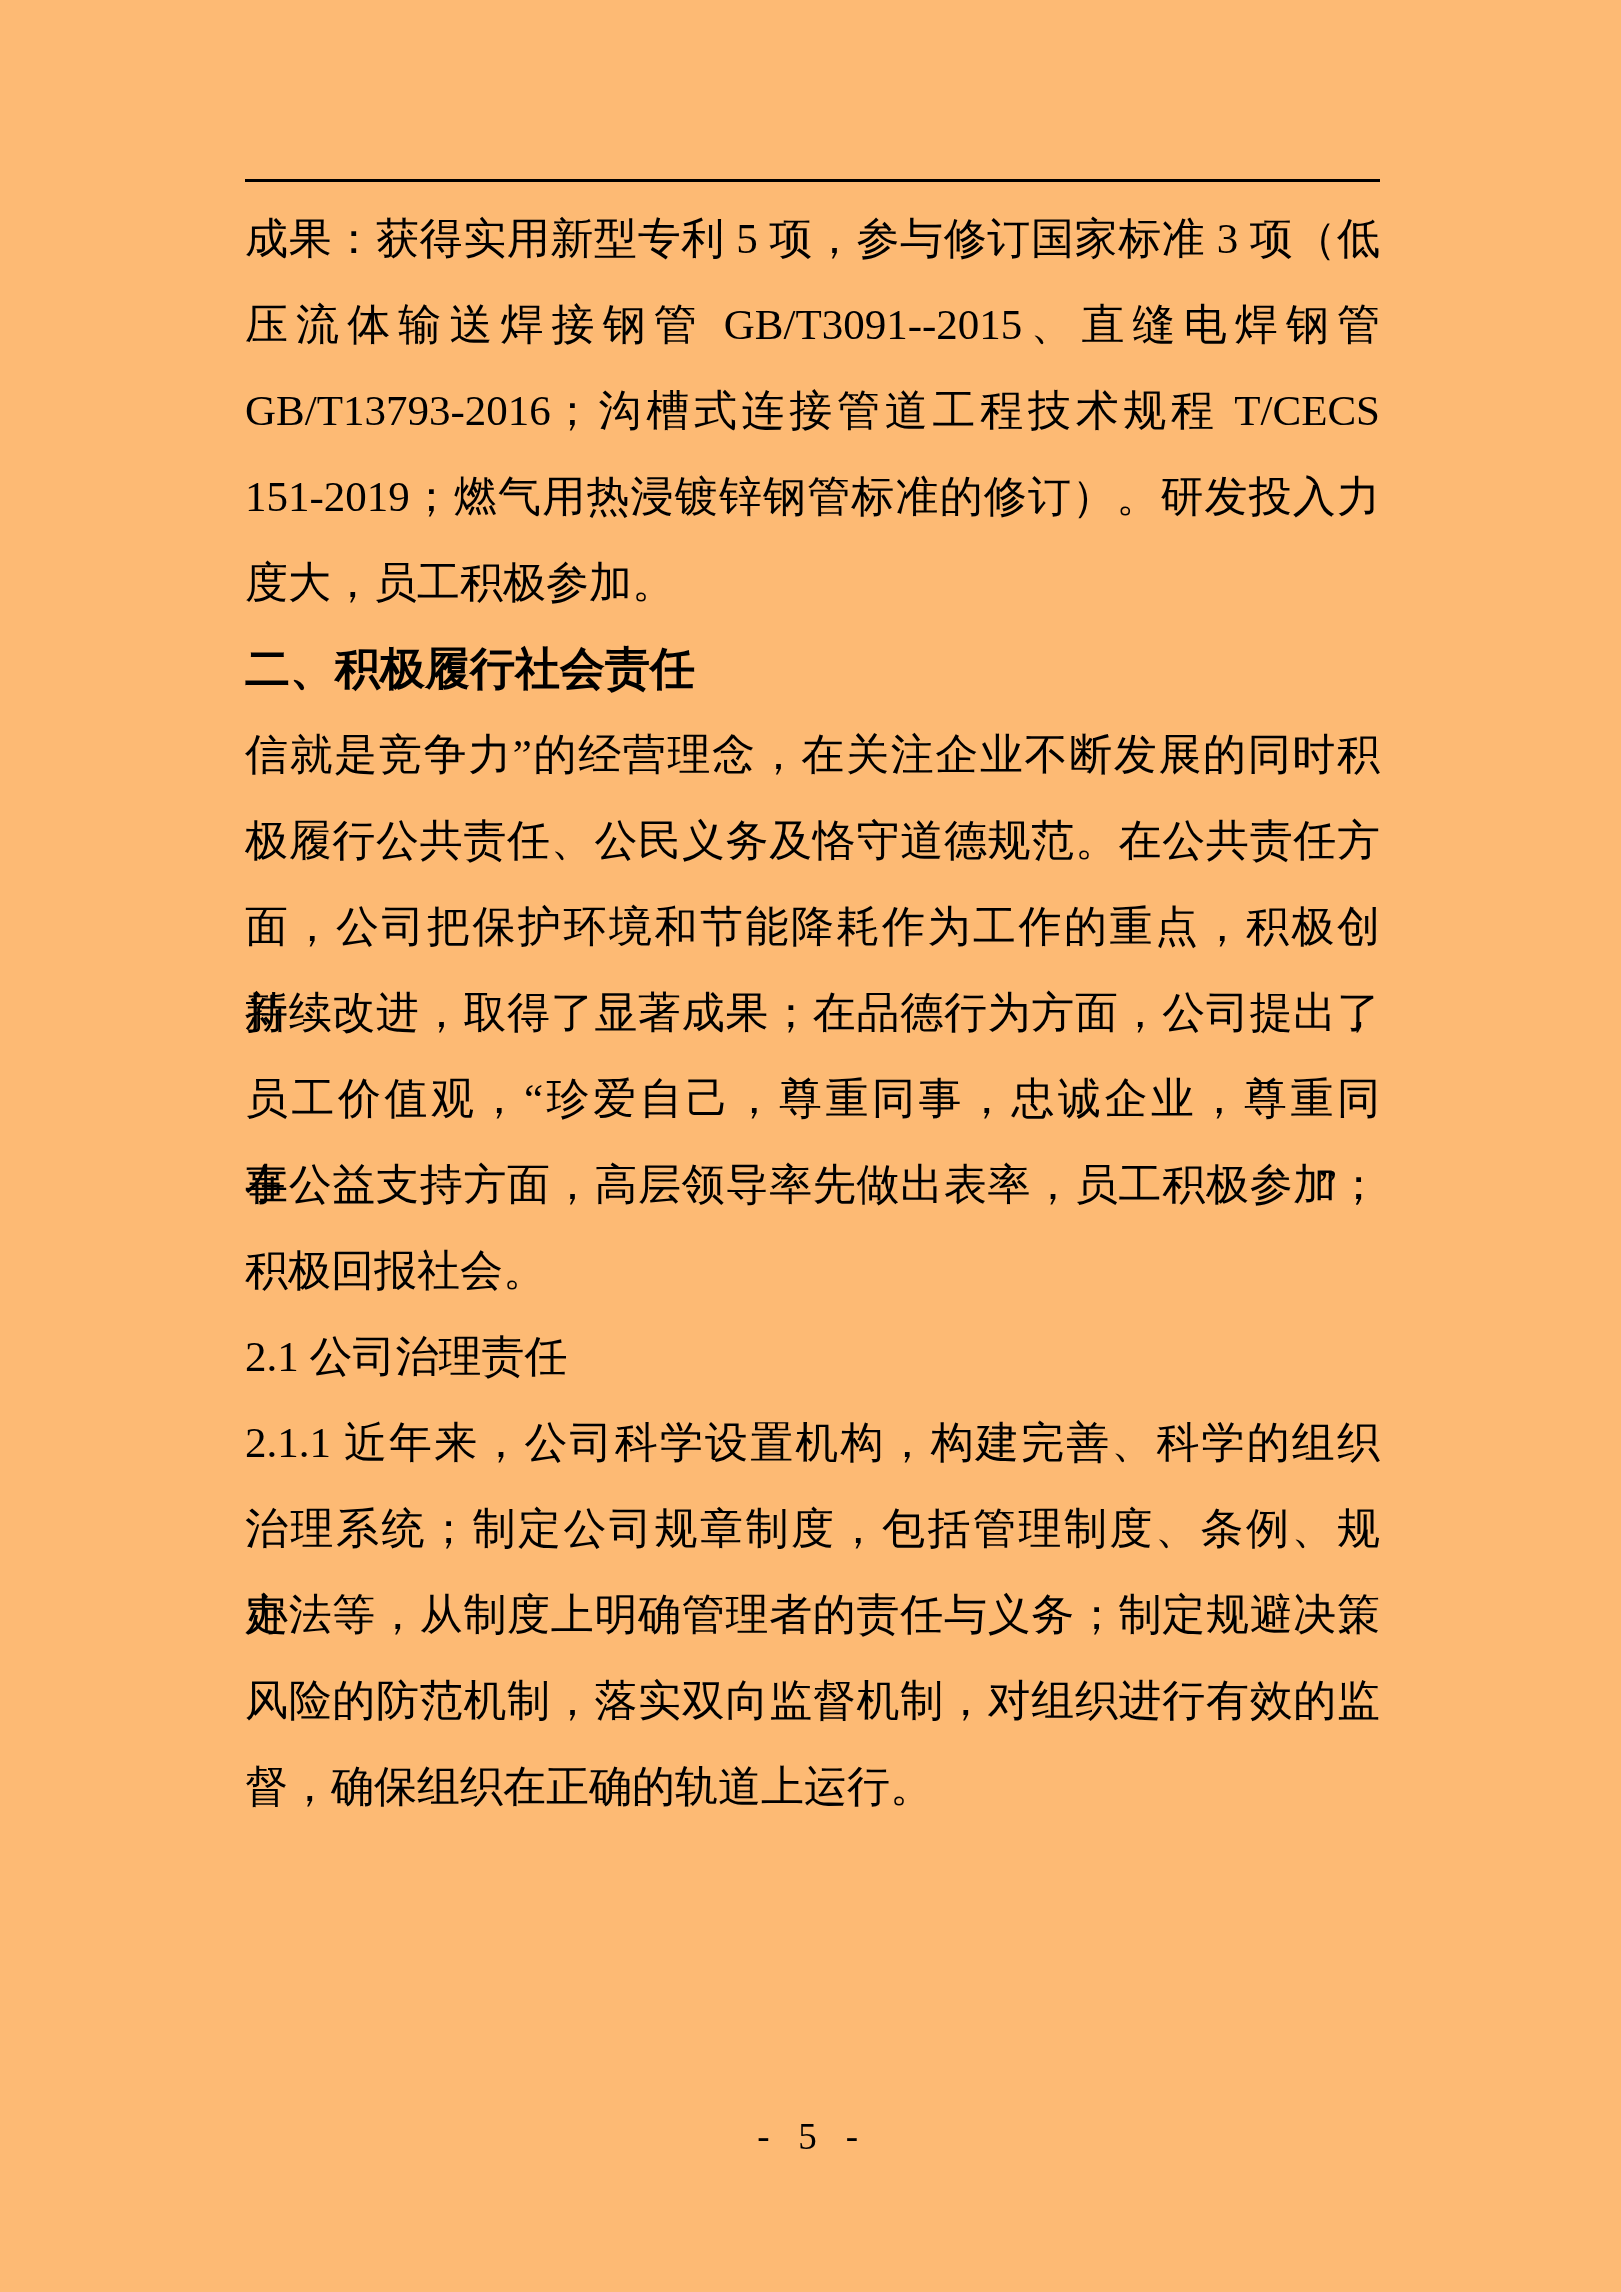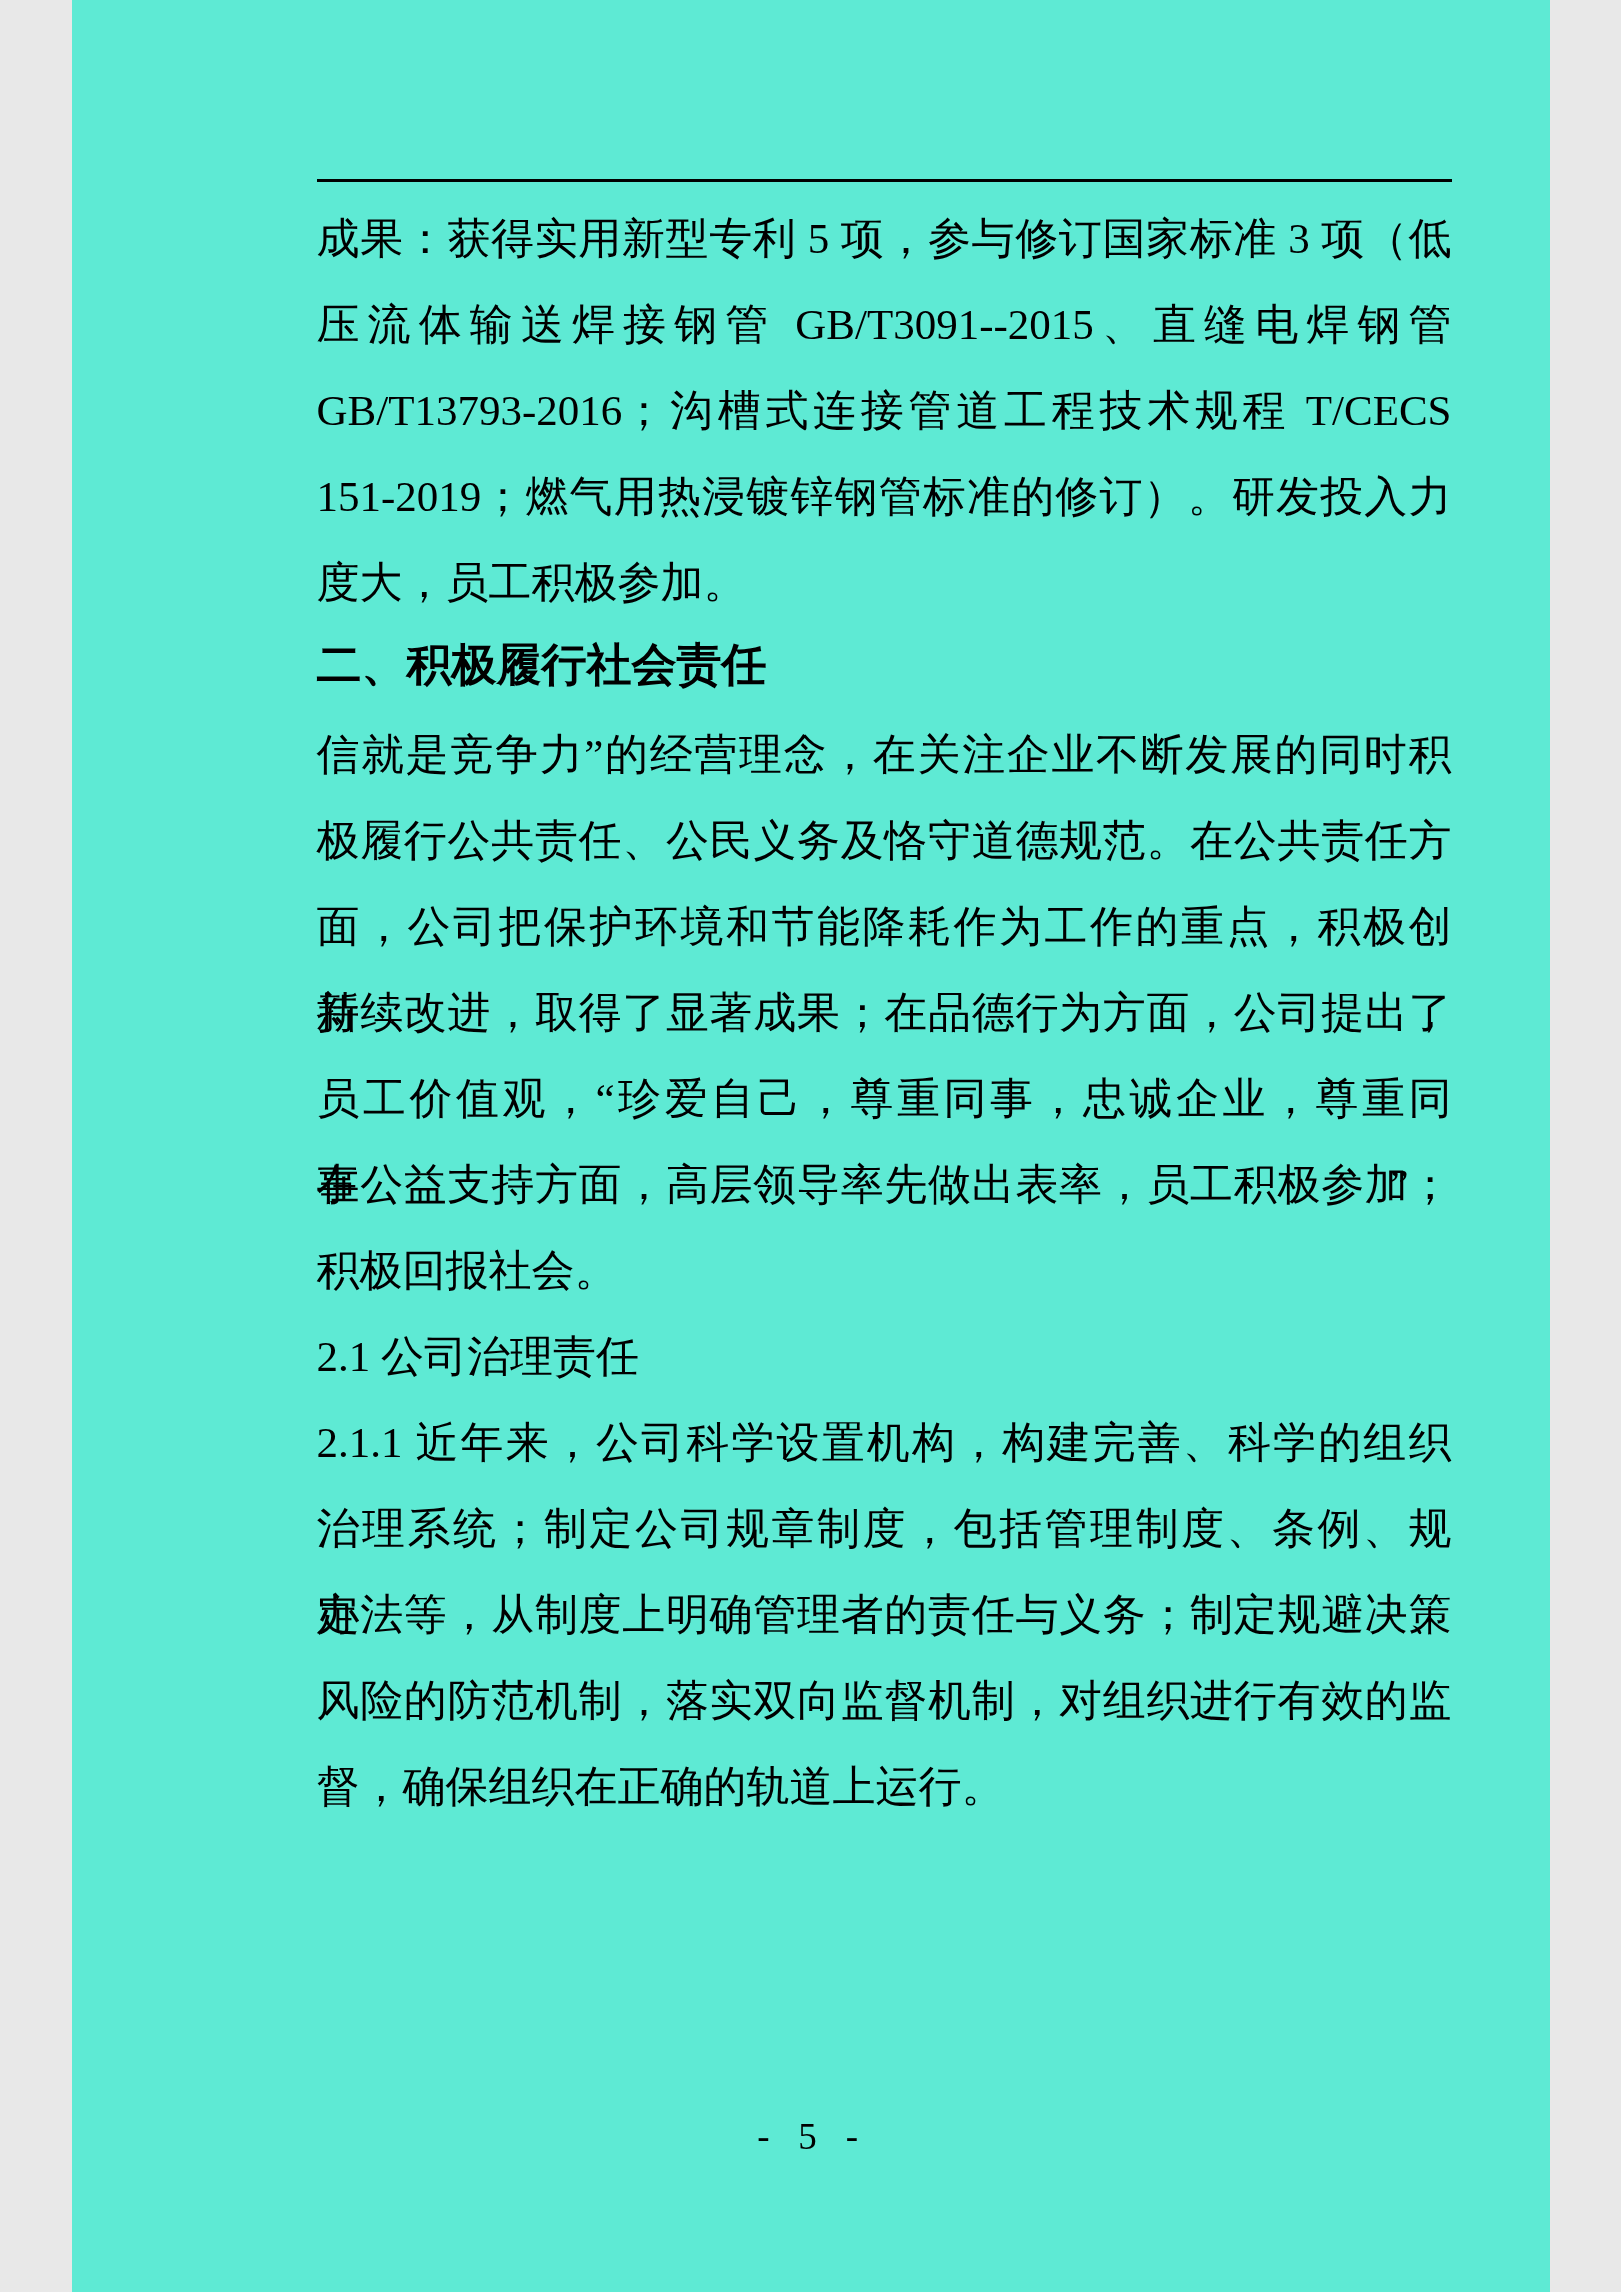--- a/index.html
+++ b/index.html
@@ -1,21 +1,21 @@
 <!DOCTYPE html>
 <html><head>
 <meta charset="utf-8">
 <style>
   html, body { margin: 0; padding: 0; background: #e8e8e8; }
   .page {
     position: relative;
-    width: 1478px;
+    width: 1621px;
     height: 2293px;
     margin: 0 auto;
-    background: #5eead4;
+    background: #fdba74;
     color: #000000;
     font-family: "Liberation Serif", "DejaVu Serif", serif;
     overflow: hidden;
   }
   .content {
     position: absolute;
     left: 245px;
     top: 179px;
     width: 1135px;
   }
@@ -34,21 +34,21 @@
   .line.fill {
     text-align: justify;
     text-align-last: justify;
     text-justify: inter-character;
   }
   .line.end {
     text-align: left;
     text-align-last: left;
   }
   .line.heading {
-    font-family: Liberation Mono, monospace;
+    font-family: Liberation Sans, sans-serif;
     font-weight: bold;
     font-size: 45px;
     text-align: center;
     text-align-last: left;
   }
   .line.indent {
     text-indent: 90px;
   }
   .footer {
     position: absolute;

